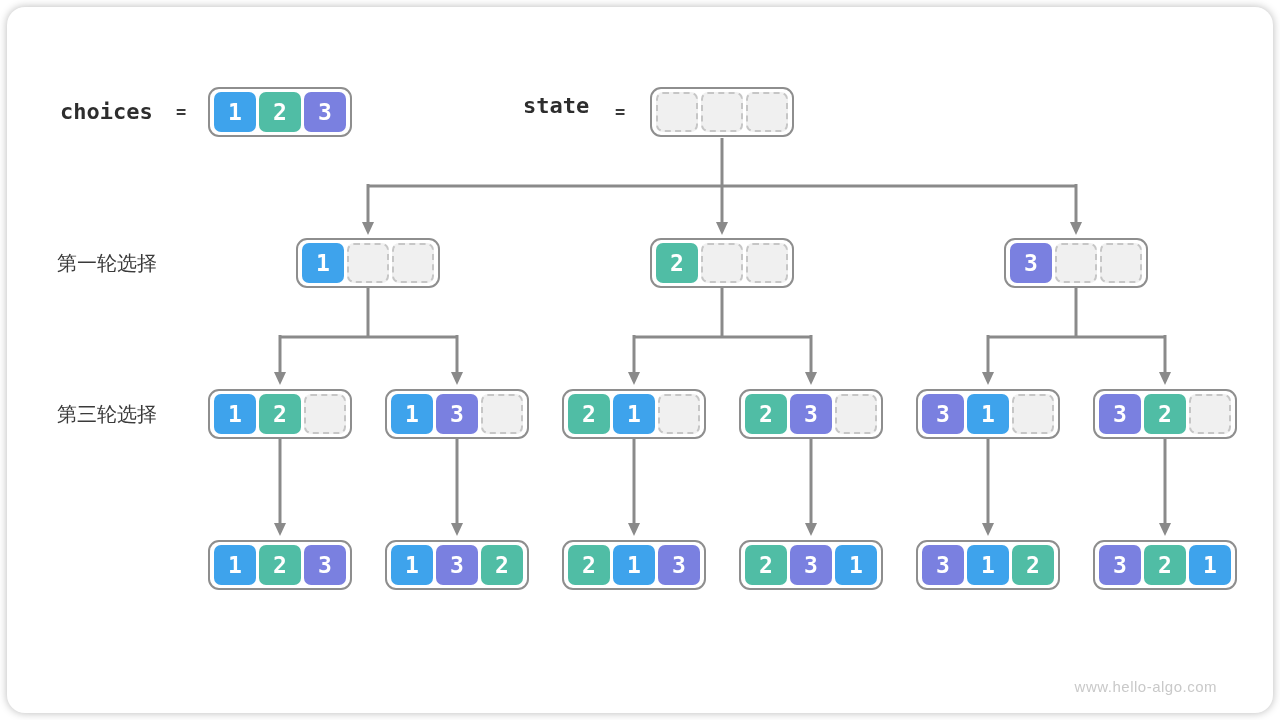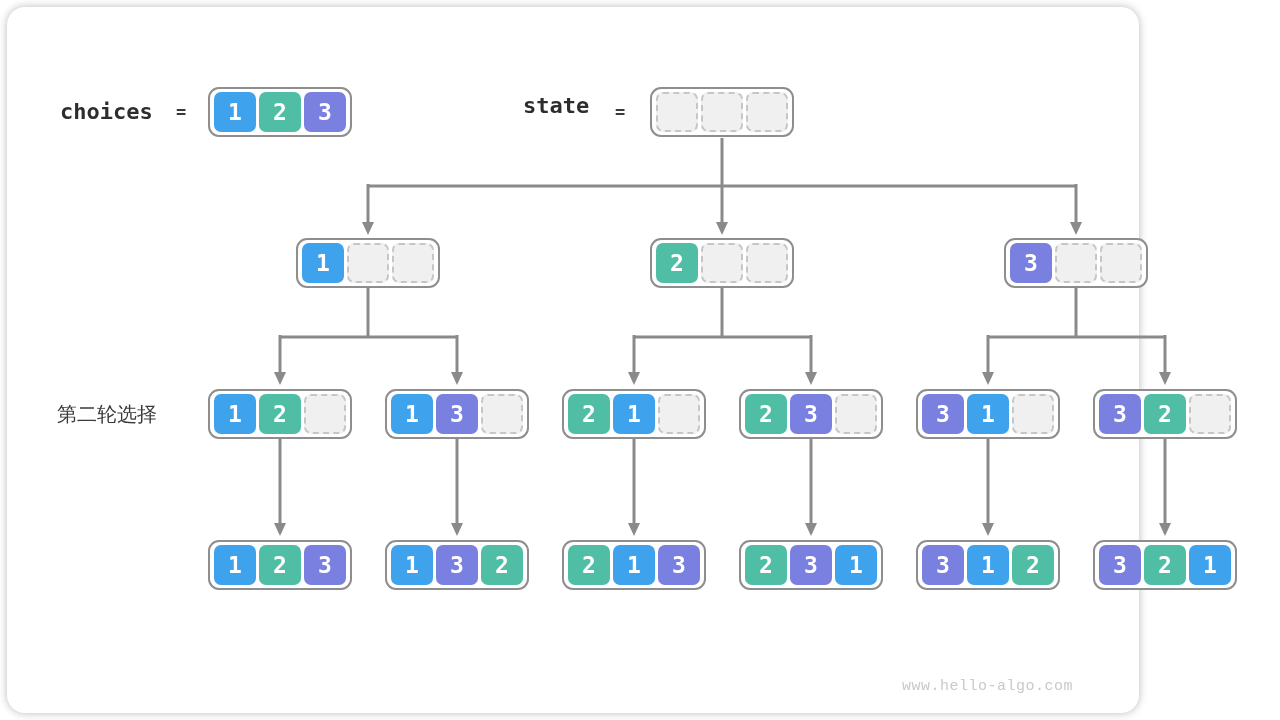--- a/index.html
+++ b/index.html
@@ -7,21 +7,21 @@
     padding: 0;
     width: 1280px;
     height: 720px;
     background: #ffffff;
     overflow: hidden;
     font-family: "Liberation Sans", sans-serif;
   }
   .card {
     position: absolute;
     left: 7px; top: 7px;
-    width: 1132px; height: 706px;
+    width: 1266px; height: 706px;
     background: #ffffff;
     border-radius: 18px;
     box-shadow: 0 0 9px rgba(0,0,0,0.28);
   }
   .connectors {
     position: absolute;
     left: 0; top: 0;
     width: 1266px; height: 706px;
     pointer-events: none;
   }
@@ -83,23 +83,23 @@
     font-family: "DejaVu Sans Mono", monospace;
     font-weight: bold;
     font-size: 23px;
   }
   .cell.empty {
     background: #f0f0f0;
     border: 2px dashed #c6c6c6;
   }
   .watermark {
     position: absolute;
-    right: 66px;
+    right: 56px;
     bottom: 18px;
-    font-family: Liberation Mono, monospace;
+    font-family: Liberation Sans, sans-serif;
     font-size: 15px;
     color: #c9c9c9;
     letter-spacing: 0.5px;
   }
 </style>
 </head>
 <body>
 
 <div class="card">
 
@@ -148,37 +148,38 @@
     </div>
 
   <div class="mono-label" style="left:516px; top:74px;">state</div>
   <div class="eq" style="left:608px; top:80px;">=</div>
   <div class="abox" style="left:643px; top:80px;">
       <span class="cell empty"></span>
       <span class="cell empty"></span>
       <span class="cell empty"></span>
     </div>
 
+  <div class="row-label" style="top:231px;">第一轮选择</div>
   <div class="abox" style="left:289px; top:231px;">
       <span class="cell filled" style="background: rgb(62, 163, 236);">1</span>
       <span class="cell empty"></span>
       <span class="cell empty"></span>
     </div>
   <div class="abox" style="left:643px; top:231px;">
       <span class="cell filled" style="background: rgb(80, 189, 165);">2</span>
       <span class="cell empty"></span>
       <span class="cell empty"></span>
     </div>
   <div class="abox" style="left:997px; top:231px;">
       <span class="cell filled" style="background: rgb(122, 128, 224);">3</span>
       <span class="cell empty"></span>
       <span class="cell empty"></span>
     </div>
 
-  <div class="row-label" style="top:382px;">第二轮选择</div>
+  <div class="row-label" style="top:382px;">第三轮选择</div>
   <div class="abox" style="left:201px; top:382px;">
       <span class="cell filled" style="background: rgb(62, 163, 236);">1</span>
       <span class="cell filled" style="background: rgb(80, 189, 165);">2</span>
       <span class="cell empty"></span>
     </div>
   <div class="abox" style="left:378px; top:382px;">
       <span class="cell filled" style="background: rgb(62, 163, 236);">1</span>
       <span class="cell filled" style="background: rgb(122, 128, 224);">3</span>
       <span class="cell empty"></span>
     </div>

